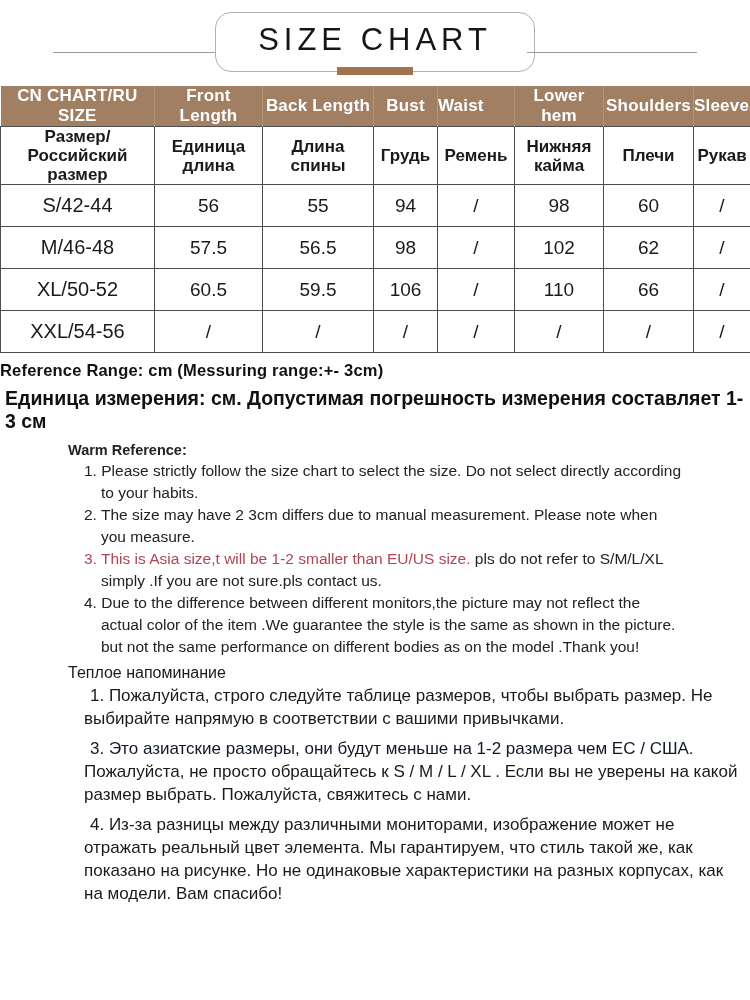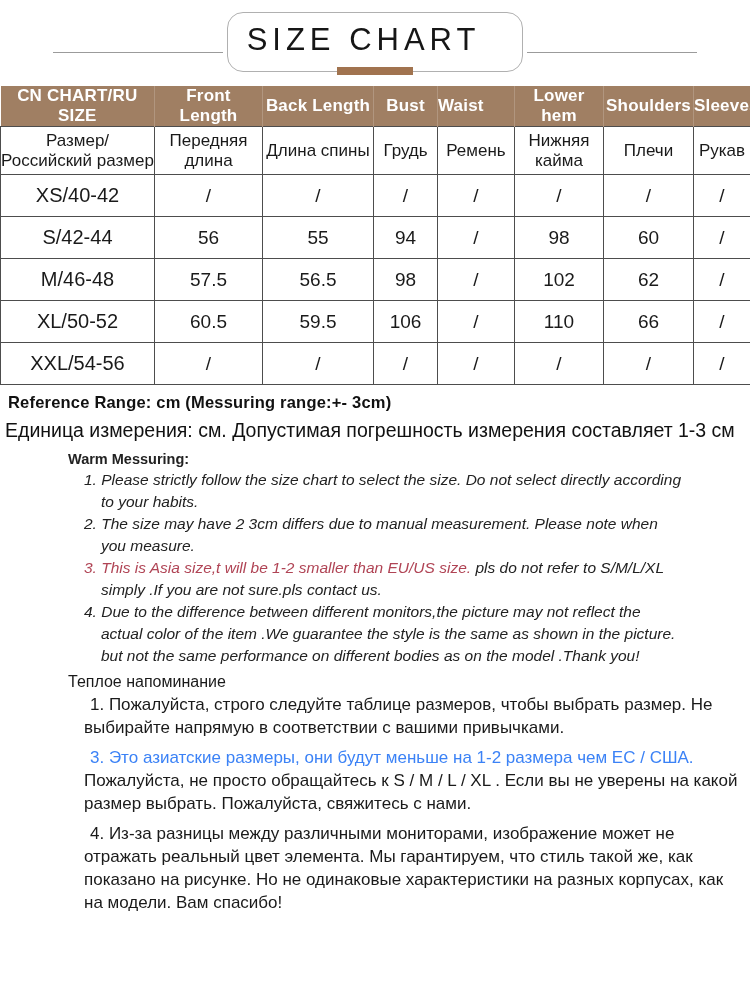--- a/index.html
+++ b/index.html
@@ -16,21 +16,21 @@
     display: flex; align-items: center; justify-content: center;
   }
   .decor-line {
     position: absolute; top: 52px; height: 1px; background: #9b9b9b;
   }
   .decor-line.left  { left: 53px;  width: 170px; }
   .decor-line.right { right: 53px; width: 170px; }
   .title-box {
     position: relative; background: #fff;
     border: 1px solid #b0b0b0; border-radius: 16px;
-    padding: 9px 42px 13px 19px;
+    padding: 9px 42px 13px 42px;
     font-size: 31px; letter-spacing: 5px; font-weight: 500; color: #161616;
   }
   .title-underline {
     position: absolute; left: 50%; bottom: -4px; transform: translateX(-50%);
     width: 76px; height: 8px; background: #a1734f;
   }
 
   
   table.size-table {
     width: 750px; border-collapse: collapse; table-layout: fixed;
@@ -38,56 +38,56 @@
   }
   table.size-table td, table.size-table th { text-align: center; vertical-align: middle; }
   tr.en-head th {
     background: #a07f63; color: #ffffff; font-size: 17px; font-weight: 700;
     height: 40px; border-right: 1px solid rgba(255,255,255,0.18);
     letter-spacing: 0.2px;
   }
   tr.en-head th:last-child { border-right: none; }
   tr.en-head th.align-right { text-align: left; padding-right: 3px; }
   tr.ru-head td {
-    height: 48px; font-size: 17px; line-height: 1.12; font-weight: 400;
+    height: 48px; font-size: 17px; line-height: 1.12; font-weight: 700;
     border: 1px solid #4d4d4d; background: #fff;
   }
   tr.data-row td {
     height: 42px; border: 1px solid #4d4d4d; background: #fff;
     font-size: 19px;
   }
   tr.data-row td.size-cell { font-size: 20px; }
 
   
   .notes { padding-top: 8px; }
   .ref-en {
-    margin-left: 8px; font-size: 16.5px; font-weight: 700; color: #111;
+    font-size: 16.5px; font-weight: 700; color: #111;
     letter-spacing: 0.2px;
   }
   .ref-ru {
-    margin: 7px 0 0 5px; font-size: 19.5px; font-weight: 400; color: #111;
+    margin: 7px 0 0 5px; font-size: 19.5px; font-weight: 700; color: #111;
   }
   .warm-title-en {
     margin: 9px 0 2px 68px; font-size: 14.5px; font-weight: 600; color: #222;
   }
-  ol.en-items { list-style: none; margin-left: 84px; width: 600px; font-style: italic; }
+  ol.en-items { list-style: none; margin-left: 84px; width: 600px; }
   ol.en-items li {
     font-size: 15.5px; line-height: 22px; color: #222;
     padding-left: 17px; text-indent: -17px;
   }
   .red-en { color: #b04455; }
   .warm-title-ru {
     margin: 6px 4px 2px 68px; font-size: 16px; color: #1a1a1a;
   }
   .ru-items { margin-left: 84px; width: 662px; }
   .ru-items p {
     font-size: 17px; line-height: 23px; color: #1a1a1a; margin-bottom: 7px;
     text-indent: 6px;
   }
-  .red-ru { color: #3b82f6; display: block; }
+  .red-ru { color: #0f172a; display: block; }
 </style>
 </head>
 <body>
 
 <div class="title-wrap">
   <div class="decor-line left"></div>
   <div class="title-box">
     <span>SIZE CHART</span>
     <div class="title-underline"></div>
   </div>
@@ -111,39 +111,29 @@
     <th>Front Length</th>
     <th>Back Length</th>
     <th>Bust</th>
     <th class="align-right">Waist</th>
     <th>Lower hem</th>
     <th>Shoulders</th>
     <th>Sleeves</th>
   </tr>
   <tr class="ru-head">
     <td>Размер/Российский размер</td>
-    <td>Передняя длина</td>
+    <td>Единица длина</td>
     <td>Длина спины</td>
     <td>Грудь</td>
     <td>Ремень</td>
     <td>Нижняя кайма</td>
     <td>Плечи</td>
     <td>Рукав</td>
   </tr>
 
-  <tr class="data-row">
-    <td class="size-cell">XS/40-42</td>
-    <td>/</td>
-    <td>/</td>
-    <td>/</td>
-    <td>/</td>
-    <td>/</td>
-    <td>/</td>
-    <td>/</td>
-  </tr>
   <tr class="data-row">
     <td class="size-cell">S/42-44</td>
     <td>56</td>
     <td>55</td>
     <td>94</td>
     <td>/</td>
     <td>98</td>
     <td>60</td>
     <td>/</td>
   </tr>
@@ -177,21 +167,21 @@
     <td>/</td>
     <td>/</td>
   </tr>
   </tbody>
 </table>
 
 <div class="notes">
   <div class="ref-en">Reference Range: cm (Messuring range:+- 3cm)</div>
   <div class="ref-ru">Единица измерения: см. Допустимая погрешность измерения составляет 1-3 см</div>
 
-  <div class="warm-title-en">Warm Messuring:</div>
+  <div class="warm-title-en">Warm Reference:</div>
   <ol class="en-items">
     <li><span>1.</span> <span>Please strictly follow the size chart to select the size. Do not select directly according to your habits.</span></li>
     <li><span>2.</span> <span>The size may have 2 3cm differs due to manual measurement. Please note when you measure.</span></li>
     <li><span class="red-en">3.</span> <span class="red-en">This is Asia size,t will be 1-2 smaller than EU/US size.</span><span> pls do not refer to S/M/L/XL simply .If you are not sure.pls contact us.</span></li>
     <li><span>4.</span> <span>Due to the difference between different monitors,the picture may not reflect the actual color of the item .We guarantee the style is the same as shown in the picture. but not the same performance on different bodies as on the model .Thank you!</span></li>
   </ol>
 
   <div class="warm-title-ru">Теплое напоминание</div>
   <div class="ru-items">
     <p>1. Пожалуйста, строго следуйте таблице размеров, чтобы выбрать размер. Не выбирайте напрямую в соответствии с вашими привычками.</p>

